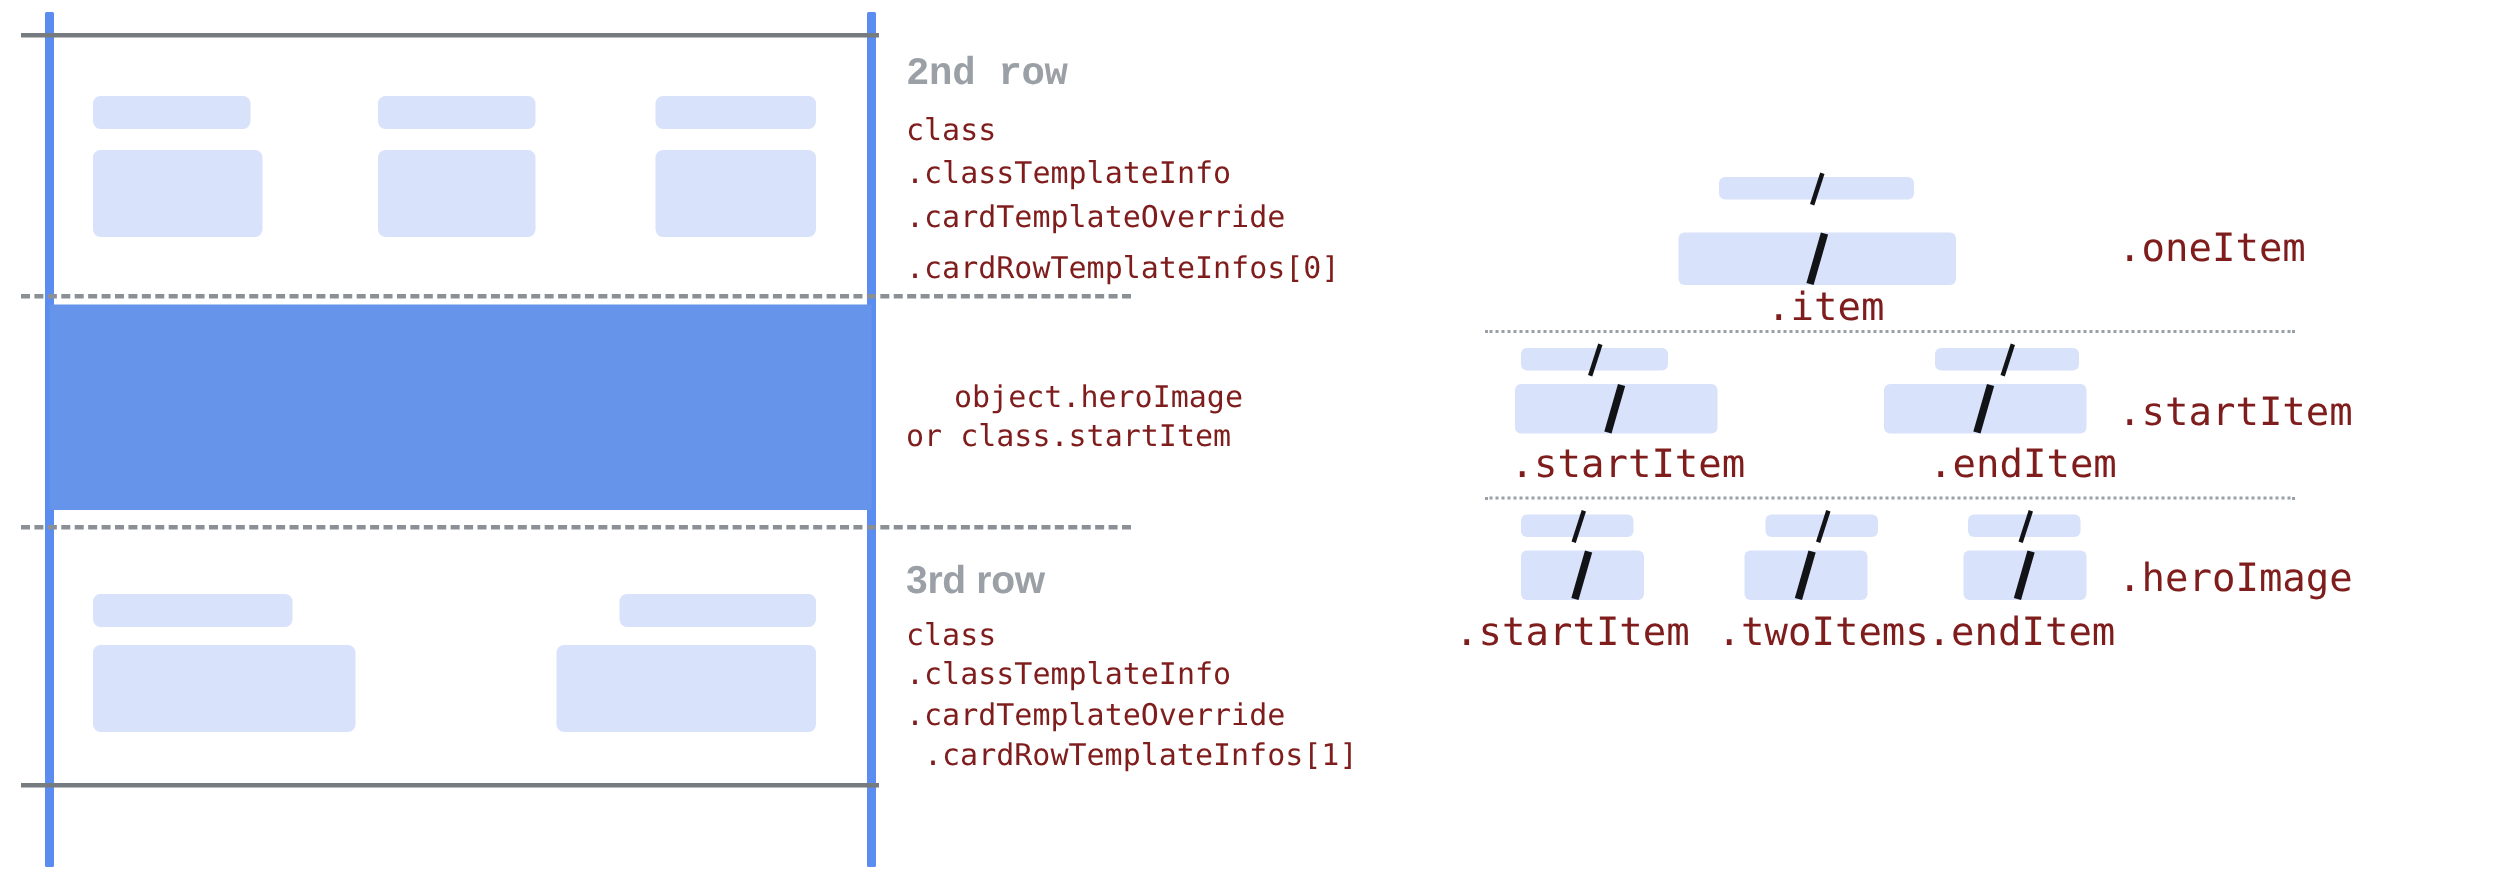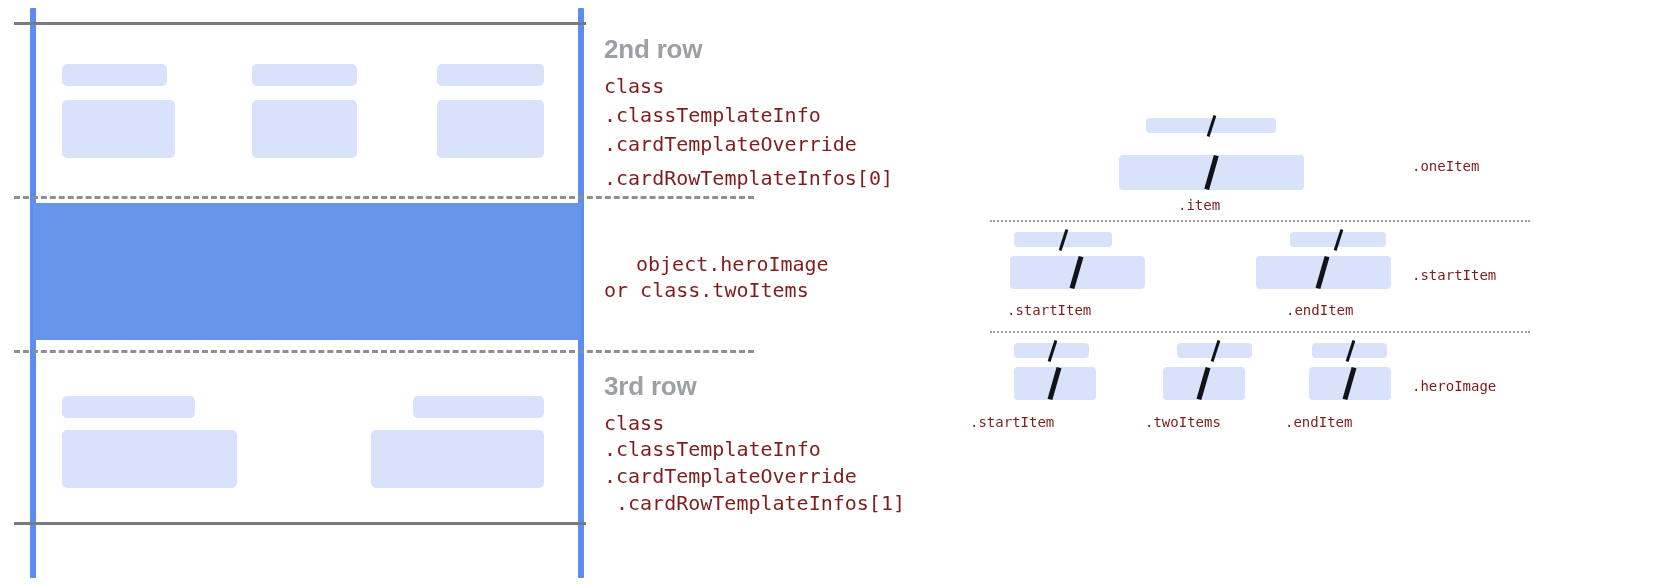--- a/index.html
+++ b/index.html
@@ -39,21 +39,21 @@
     white-space: pre;
   }
   .mono {
     position: absolute;
     font-family: "DejaVu Sans Mono", monospace;
     font-size: 20px;
     line-height: 29px;
     color: #7f1d1d;
     white-space: pre;
   }
-  .mono.small { font-size: 14px; line-height: 27px; }
+  .mono.small { font-size: 26px; line-height: 27px; }
 
   
   .ichip {
     position: absolute; background: #d8e2fa; border-radius: 4px;
     overflow: visible;
   }
   .slash {
     position: absolute; background: #121316;
     transform-origin: center;
   }
@@ -94,28 +94,28 @@
       <div class="chip" style="left:62px; top:396px; width:133px; height:22px;"></div>
       <div class="chip" style="left:62px; top:430px; width:175px; height:58px;"></div>
 
       <div class="chip" style="left:413px; top:396px; width:131px; height:22px;"></div>
       <div class="chip" style="left:371px; top:430px; width:173px; height:58px;"></div>
     </div>
   </div>
 
   <div>
 
-    <div class="rowtitle" style="left:604px; top:34px;">2nd row</div>
+    <div class="rowtitle" style="left:604px; top:34px;font-family:Liberation Mono, monospace;">2nd row</div>
     <div class="mono" style="left:604px; top:72px;">class</div>
     <div class="mono" style="left:604px; top:101px;">.classTemplateInfo</div>
     <div class="mono" style="left:604px; top:130px;">.cardTemplateOverride</div>
     <div class="mono" style="left:604px; top:164px;">.cardRowTemplateInfos[0]</div>
 
     <div class="mono" style="left:604px; top:250px;margin-left:32px;">object.heroImage</div>
-    <div class="mono" style="left:604px; top:276px;">or class.twoItems</div>
+    <div class="mono" style="left:604px; top:276px;">or class.startItem</div>
 
     <div class="rowtitle" style="left:604px; top:371px;">3rd row</div>
     <div class="mono" style="left:604px; top:409px;">class</div>
     <div class="mono" style="left:604px; top:435px;">.classTemplateInfo</div>
     <div class="mono" style="left:604px; top:462px;">.cardTemplateOverride</div>
     <div class="mono" style="left:604px; top:489px;margin-left:12px;">.cardRowTemplateInfos[1]</div>
   </div>
 
   <div>
 

